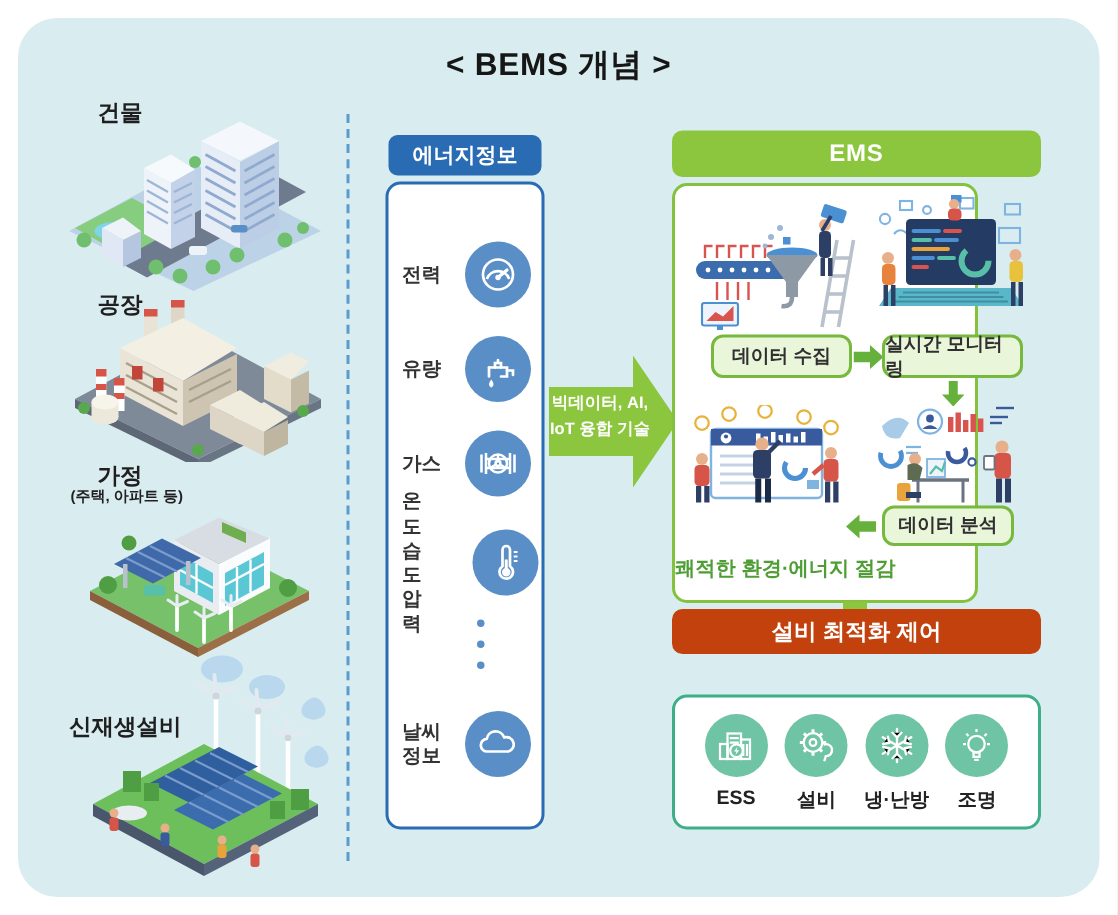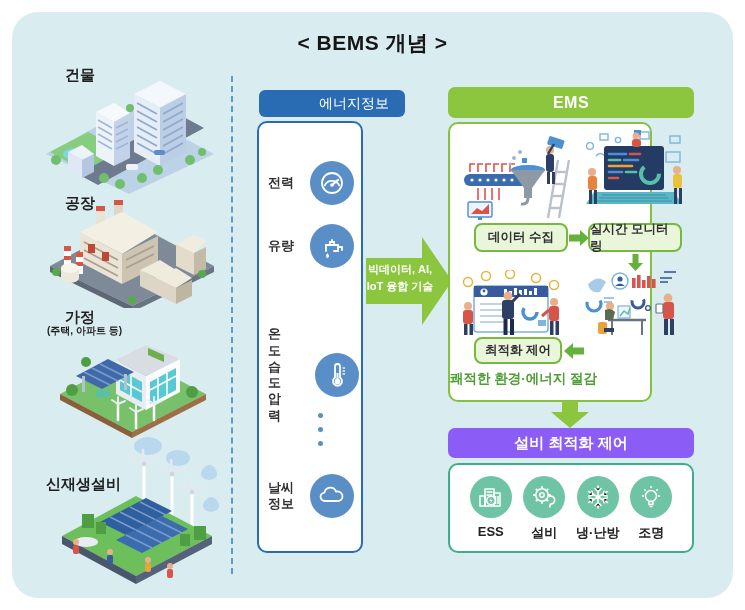--- a/index.html
+++ b/index.html
@@ -19,22 +19,22 @@
   }
   .src-label{font-size:15px;font-weight:bold;color:#1f1f1f;}
   .src-sub{font-size:10px;font-weight:bold;color:#1f1f1f;}
   .divider{
     left:231px;top:76px;height:498px;width:0;
     border-left:2px dashed #5a9bd0;
   }
   
   .e-header{
     left:259px;top:90px;width:102px;height:27px;background:#2a6cb3;
-    border-radius:6px;color:#fff;font-size:14px;font-weight:normal;
-    display:flex;align-items:center;justify-content:center;padding-left:44px;
+    border-radius:6px;color:#fff;font-size:14px;font-weight:bold;
+    display:flex;align-items:center;justify-content:center;
   }
   .e-box{
     left:257px;top:121px;width:106px;height:432px;background:#fff;
     border:2.5px solid #2a6cb3;border-radius:10px;box-sizing:border-box;
   }
   .e-row{
     position:absolute;left:9px;width:86px;height:46px;
     display:flex;align-items:center;justify-content:space-between;
   }
   .e-row .lbl{
@@ -65,21 +65,21 @@
     position:absolute;background:#eaf6da;border:2px solid #77b83f;border-radius:8px;
     display:flex;align-items:center;justify-content:center;
     font-size:12.5px;font-weight:bold;color:#303030;box-sizing:border-box;
   }
   .caption{
     position:absolute;left:0;top:246px;width:100%;text-align:left;
     color:#4f9e35;font-size:13.5px;font-weight:bold;
   }
   
   .f-header{
-    left:448px;top:428px;width:246px;height:30px;background:#8b5cf6;
+    left:448px;top:406px;width:246px;height:30px;background:#c2410c;
     border-radius:7px;color:#fff;font-size:15px;font-weight:bold;
     display:flex;align-items:center;justify-content:center;
   }
   .f-box{
     left:448px;top:463px;width:246px;height:90px;background:#fff;
     border:2.5px solid #3eae89;border-radius:10px;box-sizing:border-box;
     display:flex;align-items:flex-start;justify-content:space-around;padding:11px 14px 0;
   }
   .f-item{display:flex;flex-direction:column;align-items:center;width:52px;}
   .f-circle{
@@ -332,20 +332,40 @@
           <g fill="none" stroke="#fff" stroke-width="1.8">
             <circle cx="14" cy="14" r="10"></circle>
             <path d="M6.5 17 a8 8 0 0 1 15 0"></path>
             <line x1="14" y1="16" x2="20" y2="11" stroke-width="2.2" stroke-linecap="round"></line>
           </g>
           <circle cx="14" cy="16" r="1.8" fill="#fff"></circle>
         </svg>
     </span>
   </div>
 
+  <div class="e-row" style="top:163px;">
+    <span class="lbl">가스</span>
+    <span class="e-circle">
+      <svg width="30" height="30" viewBox="0 0 30 30">
+          <g fill="none" stroke="#fff" stroke-width="1.7">
+            <line x1="4" y1="9" x2="4" y2="21"></line>
+            <line x1="7" y1="8" x2="7" y2="22"></line>
+            <line x1="26" y1="9" x2="26" y2="21"></line>
+            <line x1="23" y1="8" x2="23" y2="22"></line>
+            <line x1="7" y1="12" x2="23" y2="12"></line>
+            <line x1="7" y1="18" x2="23" y2="18"></line>
+            <circle cx="15" cy="15" r="6"></circle>
+            <circle cx="15" cy="15" r="1.6"></circle>
+            <line x1="15" y1="9" x2="15" y2="13.4"></line>
+            <line x1="9.8" y1="18" x2="13.6" y2="15.8"></line>
+            <line x1="20.2" y1="18" x2="16.4" y2="15.8"></line>
+          </g>
+        </svg>
+    </span>
+  </div>
 
   <div class="e-row" style="top:229px;gap:34px;">
     <span class="lbl">온도
 습도
 압력</span>
     <span class="e-circle">
       <svg width="28" height="28" viewBox="0 0 28 28">
           <g fill="none" stroke="#fff" stroke-width="1.8">
             <path d="M12 5.5 a2.5 2.5 0 0 1 5 0 v11 a4.5 4.5 0 1 1 -5 0 z"></path>
             <circle cx="14.5" cy="20.5" r="2" fill="#fff"></circle>
@@ -561,24 +581,24 @@
     <circle cx="30" cy="36" r="4" fill="#e8b08a"></circle>
       <path d="M25 40 q6 -3 10 2 l-2 8 h-8 z" fill="#5d6b52"></path>
       <rect x="24" y="58" width="10" height="4" fill="#2e3f66"></rect>
     <circle cx="88" cy="28" r="4.4" fill="#e8b08a"></circle>
     <rect x="83" y="32" width="11" height="17" rx="3" fill="#d65548"></rect>
     <rect x="84" y="49" width="4" height="16" fill="#2e3f66"></rect>
       <rect x="90" y="49" width="4" height="16" fill="#2e3f66"></rect>
     <rect x="76" y="34" width="7" height="9" rx="1" fill="#fff" stroke="#6b7280" stroke-width="1.2"></rect>
   </svg>
 
-  <div class="pill" style="left:24px;top:213px;width:88px;height:27px;">최적화 제어</div>
   <svg class="abs" style="left:114px;top:219px;" width="20" height="16" viewBox="0 0 20 16">
     <polygon points="20,4.5 9,4.5 9,0 0,8 9,16 9,11.5 20,11.5" fill="#66b13c"></polygon>
   </svg>
+  <div class="pill" style="left:138px;top:213px;width:88px;height:27px;">데이터 분석</div>
 
   <div class="caption">쾌적한 환경·에너지 절감</div>
 </div>
 
 <svg class="abs" style="left:551px;top:401px;" width="38" height="27" viewBox="0 0 38 27">
   <polygon points="11,0 27,0 27,11 38,11 19,27 0,11 11,11" fill="#8cc63e"></polygon>
 </svg>
 
 <div class="abs f-header">설비 최적화 제어</div>
 <div class="abs f-box">

